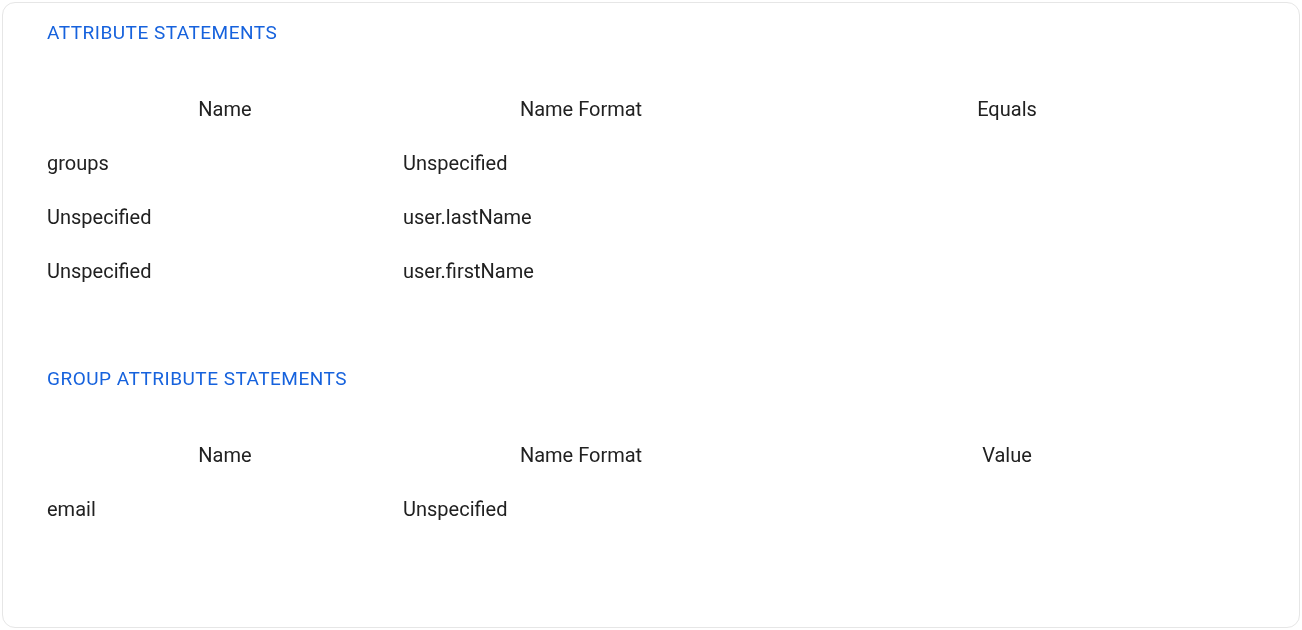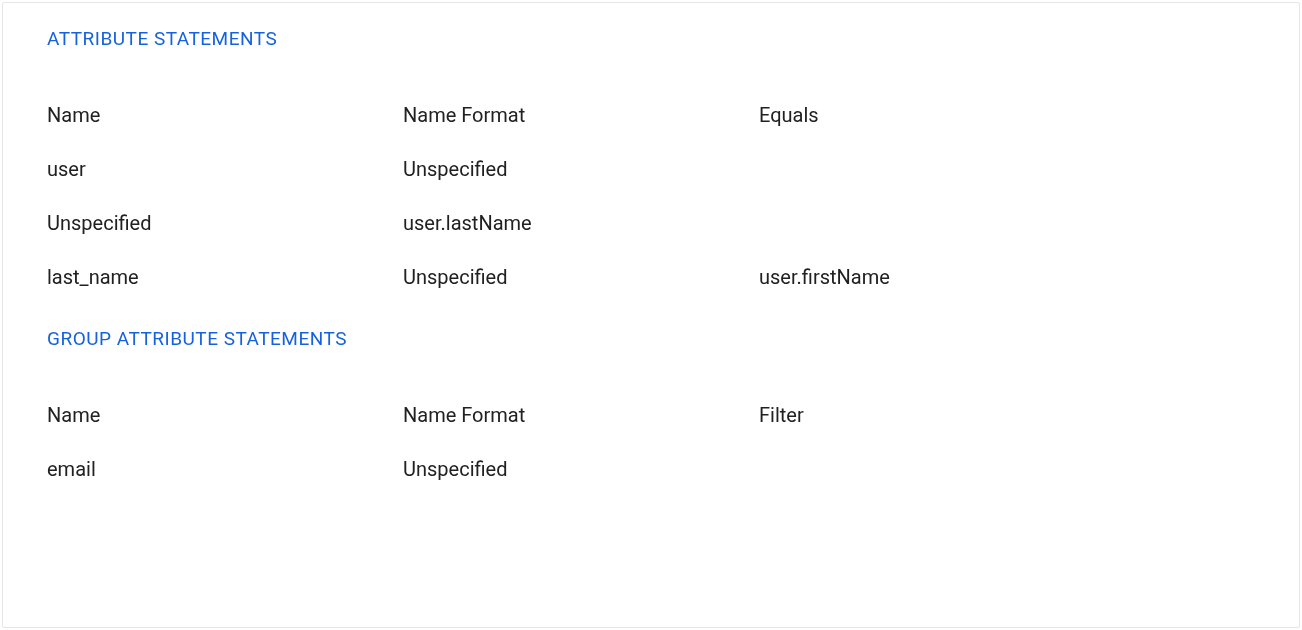--- a/index.html
+++ b/index.html
@@ -5,84 +5,84 @@
     * { box-sizing: border-box; margin: 0; padding: 0; }
     body {
       font-family: -apple-system, BlinkMacSystemFont, "Segoe UI", Roboto, Helvetica, Arial, sans-serif;
       background: #fff;
       width: 1302px;
       height: 630px;
       padding: 2px;
     }
     .panel {
       border: 1px solid #e6e6e6;
-      border-radius: 2px;
+      border-radius: 13px;
       width: 100%;
       height: 100%;
-      padding: 24px 44px;
+      padding: 18px 44px;
     }
     .section-title {
       color: #1662dd;
       font-size: 19px;
       font-weight: 400;
       letter-spacing: 0.5px;
       margin-bottom: 38px;
     }
     .section-title.second {
-      margin-top: 23px;
+      margin-top: 69px;
     }
     .grid {
       display: grid;
       grid-template-columns: 356px 356px 1fr;
     }
     .cell {
       font-size: 20px;
       color: #212121;
       line-height: 1.3;
       padding: 14px 0;
     }
     .header-row .cell {
       font-weight: 400;
+      text-align: center;
     }
   </style>
 </head>
 <body>
 
 <div class="panel">
 
   <div class="section-title">ATTRIBUTE STATEMENTS</div>
 
   <div class="grid header-row">
     <div class="cell">Name</div>
     <div class="cell">Name Format</div>
     <div class="cell">Equals</div>
   </div>
 
   <div class="grid">
-    <div class="cell">user</div>
+    <div class="cell">groups</div>
     <div class="cell">Unspecified</div>
   </div>
 
   <div class="grid">
     <div class="cell">Unspecified</div>
     <div class="cell">user.lastName</div>
   </div>
 
   <div class="grid">
-    <div class="cell">last_name</div>
     <div class="cell">Unspecified</div>
     <div class="cell">user.firstName</div>
   </div>
 
   <div class="section-title second">GROUP ATTRIBUTE STATEMENTS</div>
 
   <div class="grid header-row">
     <div class="cell">Name</div>
     <div class="cell">Name Format</div>
-    <div class="cell">Filter</div>
+    <div class="cell">Value</div>
   </div>
 
   <div class="grid">
     <div class="cell">email</div>
     <div class="cell">Unspecified</div>
   </div>
 
 </div>
 
 </body></html>

